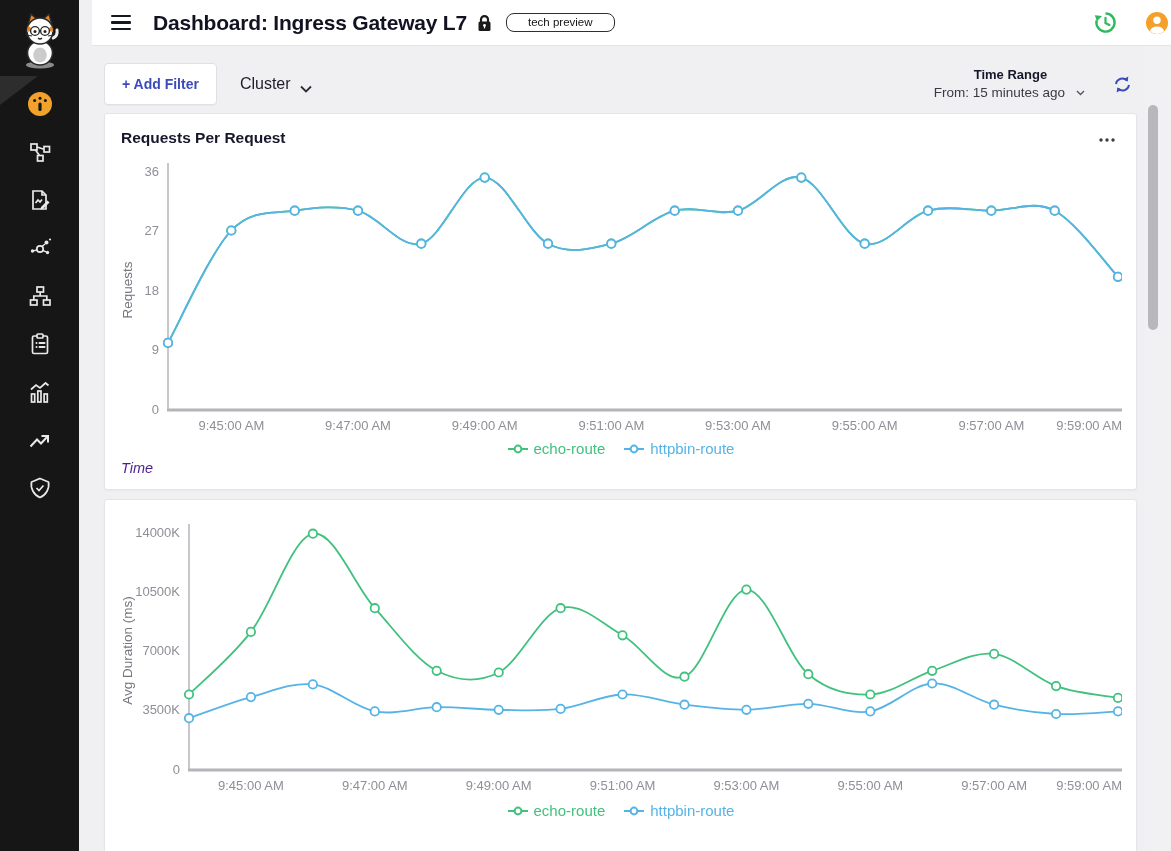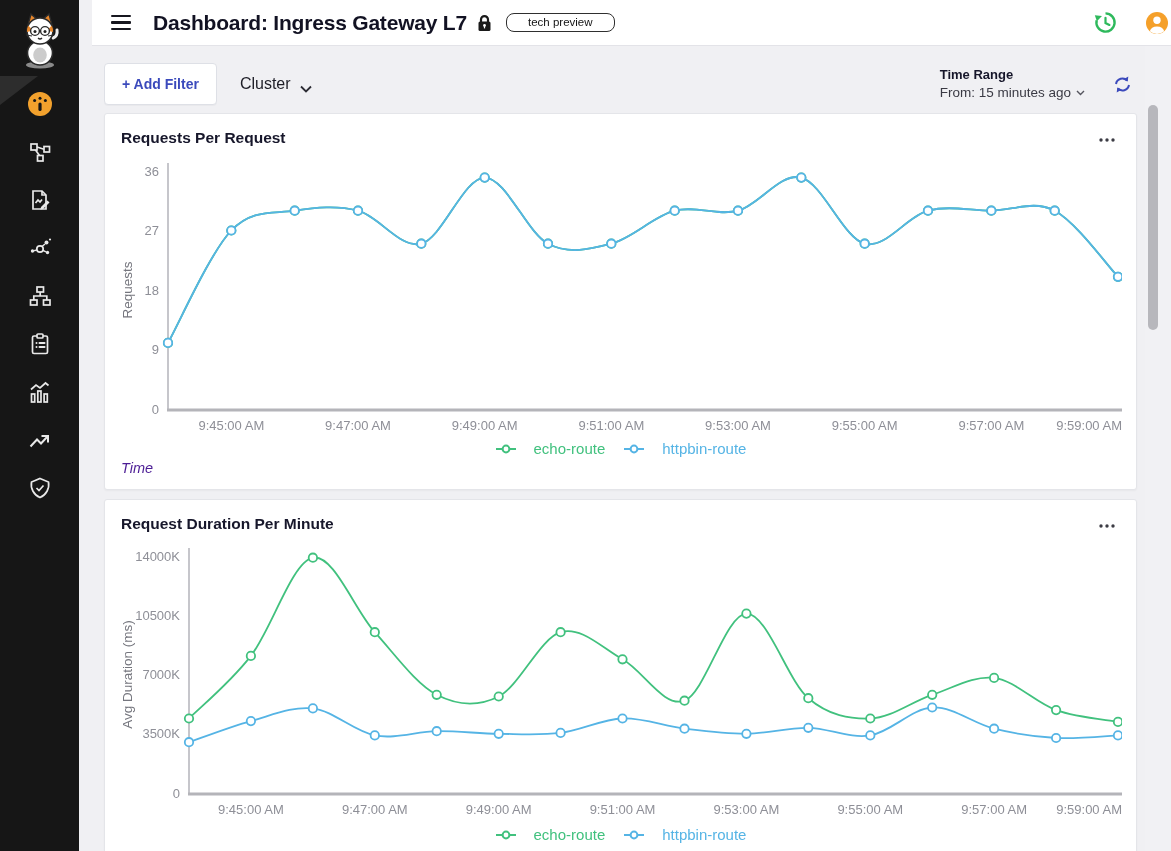--- a/index.html
+++ b/index.html
@@ -29,35 +29,35 @@
   .icon-btn { cursor:pointer; display:flex; align-items:center; justify-content:center; background:none; border:none; padding:0; }
   
   .content { position:absolute; left:79px; top:46px; width:1092px; height:773px; }
   .toolbar { position:absolute; left:25px; top:16px; width:1033px; height:44px; display:flex; align-items:center; }
   .add-filter { background:#fff; border:1px solid #dee0e6; border-radius:4px; color:#3b4abc;
                 font-weight:600; font-size:14px; padding:12px 17px; cursor:pointer;
                 font-family:"Liberation Sans", sans-serif; box-shadow:0 1px 1px rgba(0,0,0,.03); }
   .cluster { margin-left:17px; display:flex; align-items:flex-end; gap:9px; font-size:16px; color:#1d1d26;
              background:none; border:none; cursor:pointer; font-family:"Liberation Sans", sans-serif; }
   .time-range { margin-left:auto; line-height:1.35; cursor:pointer; }
-  .tr-label { font-size:13px; font-weight:700; color:#16162a; }
-  .tr-value { font-size:13.5px; color:#3a3a44; display:flex; align-items:center; gap:5px; }
+  .tr-label { font-size:13px; font-weight:700; color:#16162a;margin-left:40px; }
+  .tr-value { font-size:13.5px; color:#3a3a44; display:flex; align-items:center; gap:11px; }
   .refresh { margin-left:28px; margin-right:5px; }
   
   .card { position:absolute; left:25px; width:1033px; background:#fff; border:1px solid #e4e5e9;
           border-radius:3px; box-shadow:0 1px 2px rgba(0,0,0,.04); padding:12px 16px; }
   .card1 { top:67px;  height:377px; }
   .card2 { top:453px; height:400px; }
   .card-head { display:flex; align-items:center; justify-content:space-between; height:24px; }
   .card-title { font-size:15.5px; font-weight:700; color:#17172b; }
   .menu-btn { background:none; border:none; cursor:pointer; padding:2px 4px; }
   svg.chart { display:block; margin-top:6px; }
   .legend { display:flex; justify-content:center; align-items:center; gap:18px; margin-top:2px;
             font-size:15px; }
-  .legend-item { display:flex; align-items:center; gap:17px; cursor:pointer; }
+  .legend-item { display:flex; align-items:center; gap:5px; cursor:pointer; }
   .axis-time { text-align:left; color:#4c1d95; font-size:14.5px; margin-top:3px;font-style:italic; }
   
   .scroll-zone { position:absolute; right:0; top:46px; width:26px; height:805px; background:#f1f1f4; }
   .scroll-thumb { position:absolute; right:13px; top:105px; width:10px; height:225px;
                   background:#b7b7bc; border-radius:5px; cursor:pointer; }
   .tick-text { font-size:13px; fill:#8e8f97; }
   .ylab-text { font-size:13.5px; fill:#75767e; }
 </style>
 </head>
 <body>
@@ -296,30 +296,20 @@
          <line x1="1" y1="6" x2="21" y2="6" stroke="#55b4e5" stroke-width="2"></line>
          <circle cx="11" cy="6" r="3.4" fill="#fff" stroke="#55b4e5" stroke-width="2"></circle>
        </svg>
           <span style="color:#55b4e5">httpbin-route</span>
         </span>
       </div>
     <div class="axis-time">Time</div>
   </div>
 
   <div class="card card2">
-    <div class="card-head">
-      <div class="card-title">Request Duration Per Minute</div>
-      <button class="menu-btn">
-        <svg width="18" height="6" viewBox="0 0 18 6">
-          <circle cx="3" cy="3" r="1.7" fill="#3c3c44"></circle>
-            <circle cx="9" cy="3" r="1.7" fill="#3c3c44"></circle>
-            <circle cx="15" cy="3" r="1.7" fill="#3c3c44"></circle>
-        </svg>
-      </button>
-    </div>
     <svg class="chart" width="1001" height="282" viewBox="0 0 1001 282">
         <line x1="68" y1="6" x2="68" y2="251" stroke="#c6c6cb" stroke-width="2"></line>
         <line x1="67" y1="252" x2="1001" y2="252" stroke="#b4b4b9" stroke-width="3"></line>
         <text class="tick-text" x="59" y="255.5" text-anchor="end">0</text>
         <text class="tick-text" x="59" y="196.25" text-anchor="end">3500K</text>
         <text class="tick-text" x="59" y="137" text-anchor="end">7000K</text>
         <text class="tick-text" x="59" y="77.75" text-anchor="end">10500K</text>
         <text class="tick-text" x="59" y="18.5" text-anchor="end">14000K</text>
         <text class="tick-text" x="129.93333333333334" y="272" text-anchor="middle">9:45:00 AM</text>
         <text class="tick-text" x="253.79999999999998" y="272" text-anchor="middle">9:47:00 AM</text>

